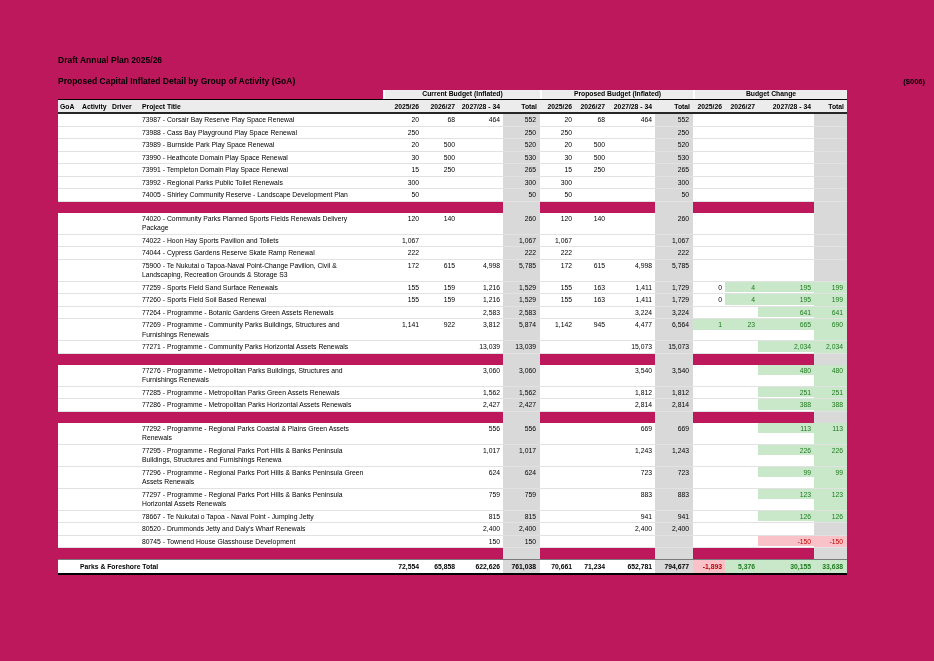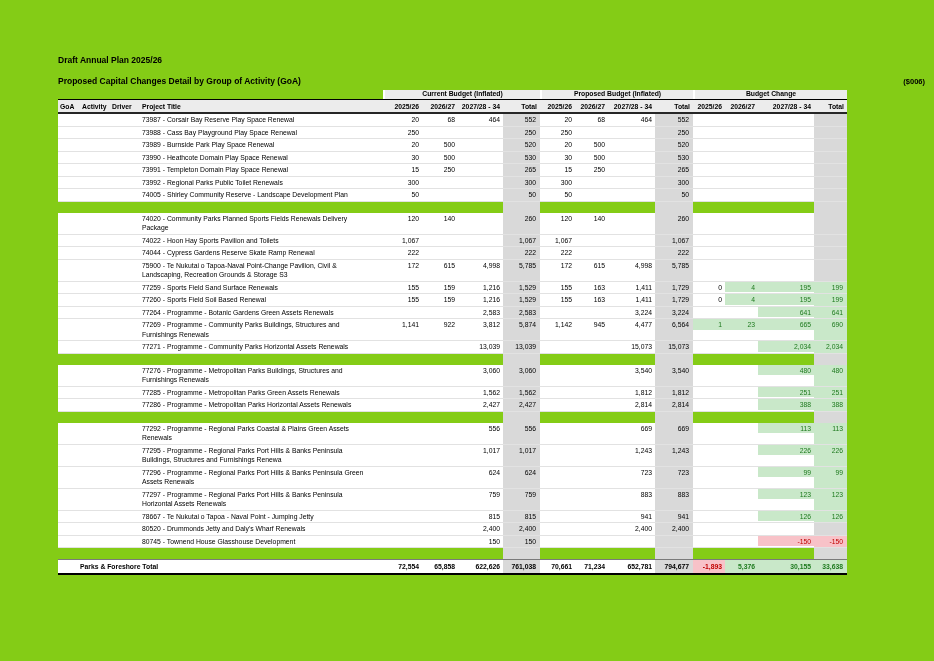--- a/index.html
+++ b/index.html
@@ -1,18 +1,18 @@
 <!DOCTYPE html>
 <html style="--pos-bg: #c9e8c9; --pos-tx: #1e7a1e; --neg-bg: #f8c2c8; --neg-tx: #c00000; --tcol-bg: #d9d9d9; --header-bg: #ececec;"><head>
 <meta charset="utf-8">
 <style>
   * { margin:0; padding:0; box-sizing:border-box; }
   html,body { background:#fff; }
   body { font-family:"Liberation Sans", sans-serif; color:#000; }
-  .page { position:relative; width:934px; height:661px; background:#84cc16; overflow:hidden; }
+  .page { position:relative; width:934px; height:661px; background:#be185d; overflow:hidden; }
 
   .title { position:absolute; left:58px; top:55px; font-size:8.5px; font-weight:bold; }
   .subtitle { position:absolute; left:58px; top:76px; font-size:8.5px; font-weight:bold; }
   .units { position:absolute; right:9px; top:77px; font-size:7.5px; font-weight:bold; }
 
   .table { position:absolute; left:58px; top:90px; width:789px; }
   .row { display:grid; grid-template-columns:22px 30px 30px 243px 39px 36px 45px 37px 35px 33px 47px 38px 32px 33px 56px 33px; align-items:start; }
   .c { font-size:6.8px; line-height:9.5px; text-align:right; padding:1px 3px 0 0; white-space:nowrap; min-height:9px; }
   .tl { text-align:left; padding:1px 14px 1px 2px; white-space:normal; }
 
@@ -32,21 +32,21 @@
 
   .total { border-top:1px solid #7a7a7a; border-bottom:2.5px solid #000; min-height:12px; background:#fff; }
   .total .c { font-weight:bold; padding-top:2px; padding-bottom:1px; }
   .total .tl { padding-left:22px; }
 </style>
 </head>
 <body>
 
 <div class="page">
   <div class="title">Draft Annual Plan 2025/26</div>
-  <div class="subtitle">Proposed Capital Changes Detail by Group of Activity (GoA)</div>
+  <div class="subtitle">Proposed Capital Inflated Detail by Group of Activity (GoA)</div>
   <div class="units">($006)</div>
   <div class="table" id="table">
       <div class="row ghead">
         <div class="c" style="grid-column: span 4;"></div>
         <div class="c gcell" style="grid-column: span 4;">Current Budget (Inflated)</div>
         <div class="c gcell" style="grid-column: span 4;">Proposed Budget (Inflated)</div>
         <div class="c gcell" style="grid-column: span 4;">Budget Change</div>
       </div>
       <div class="row shead">
         <div class="c lh">GoA</div>

